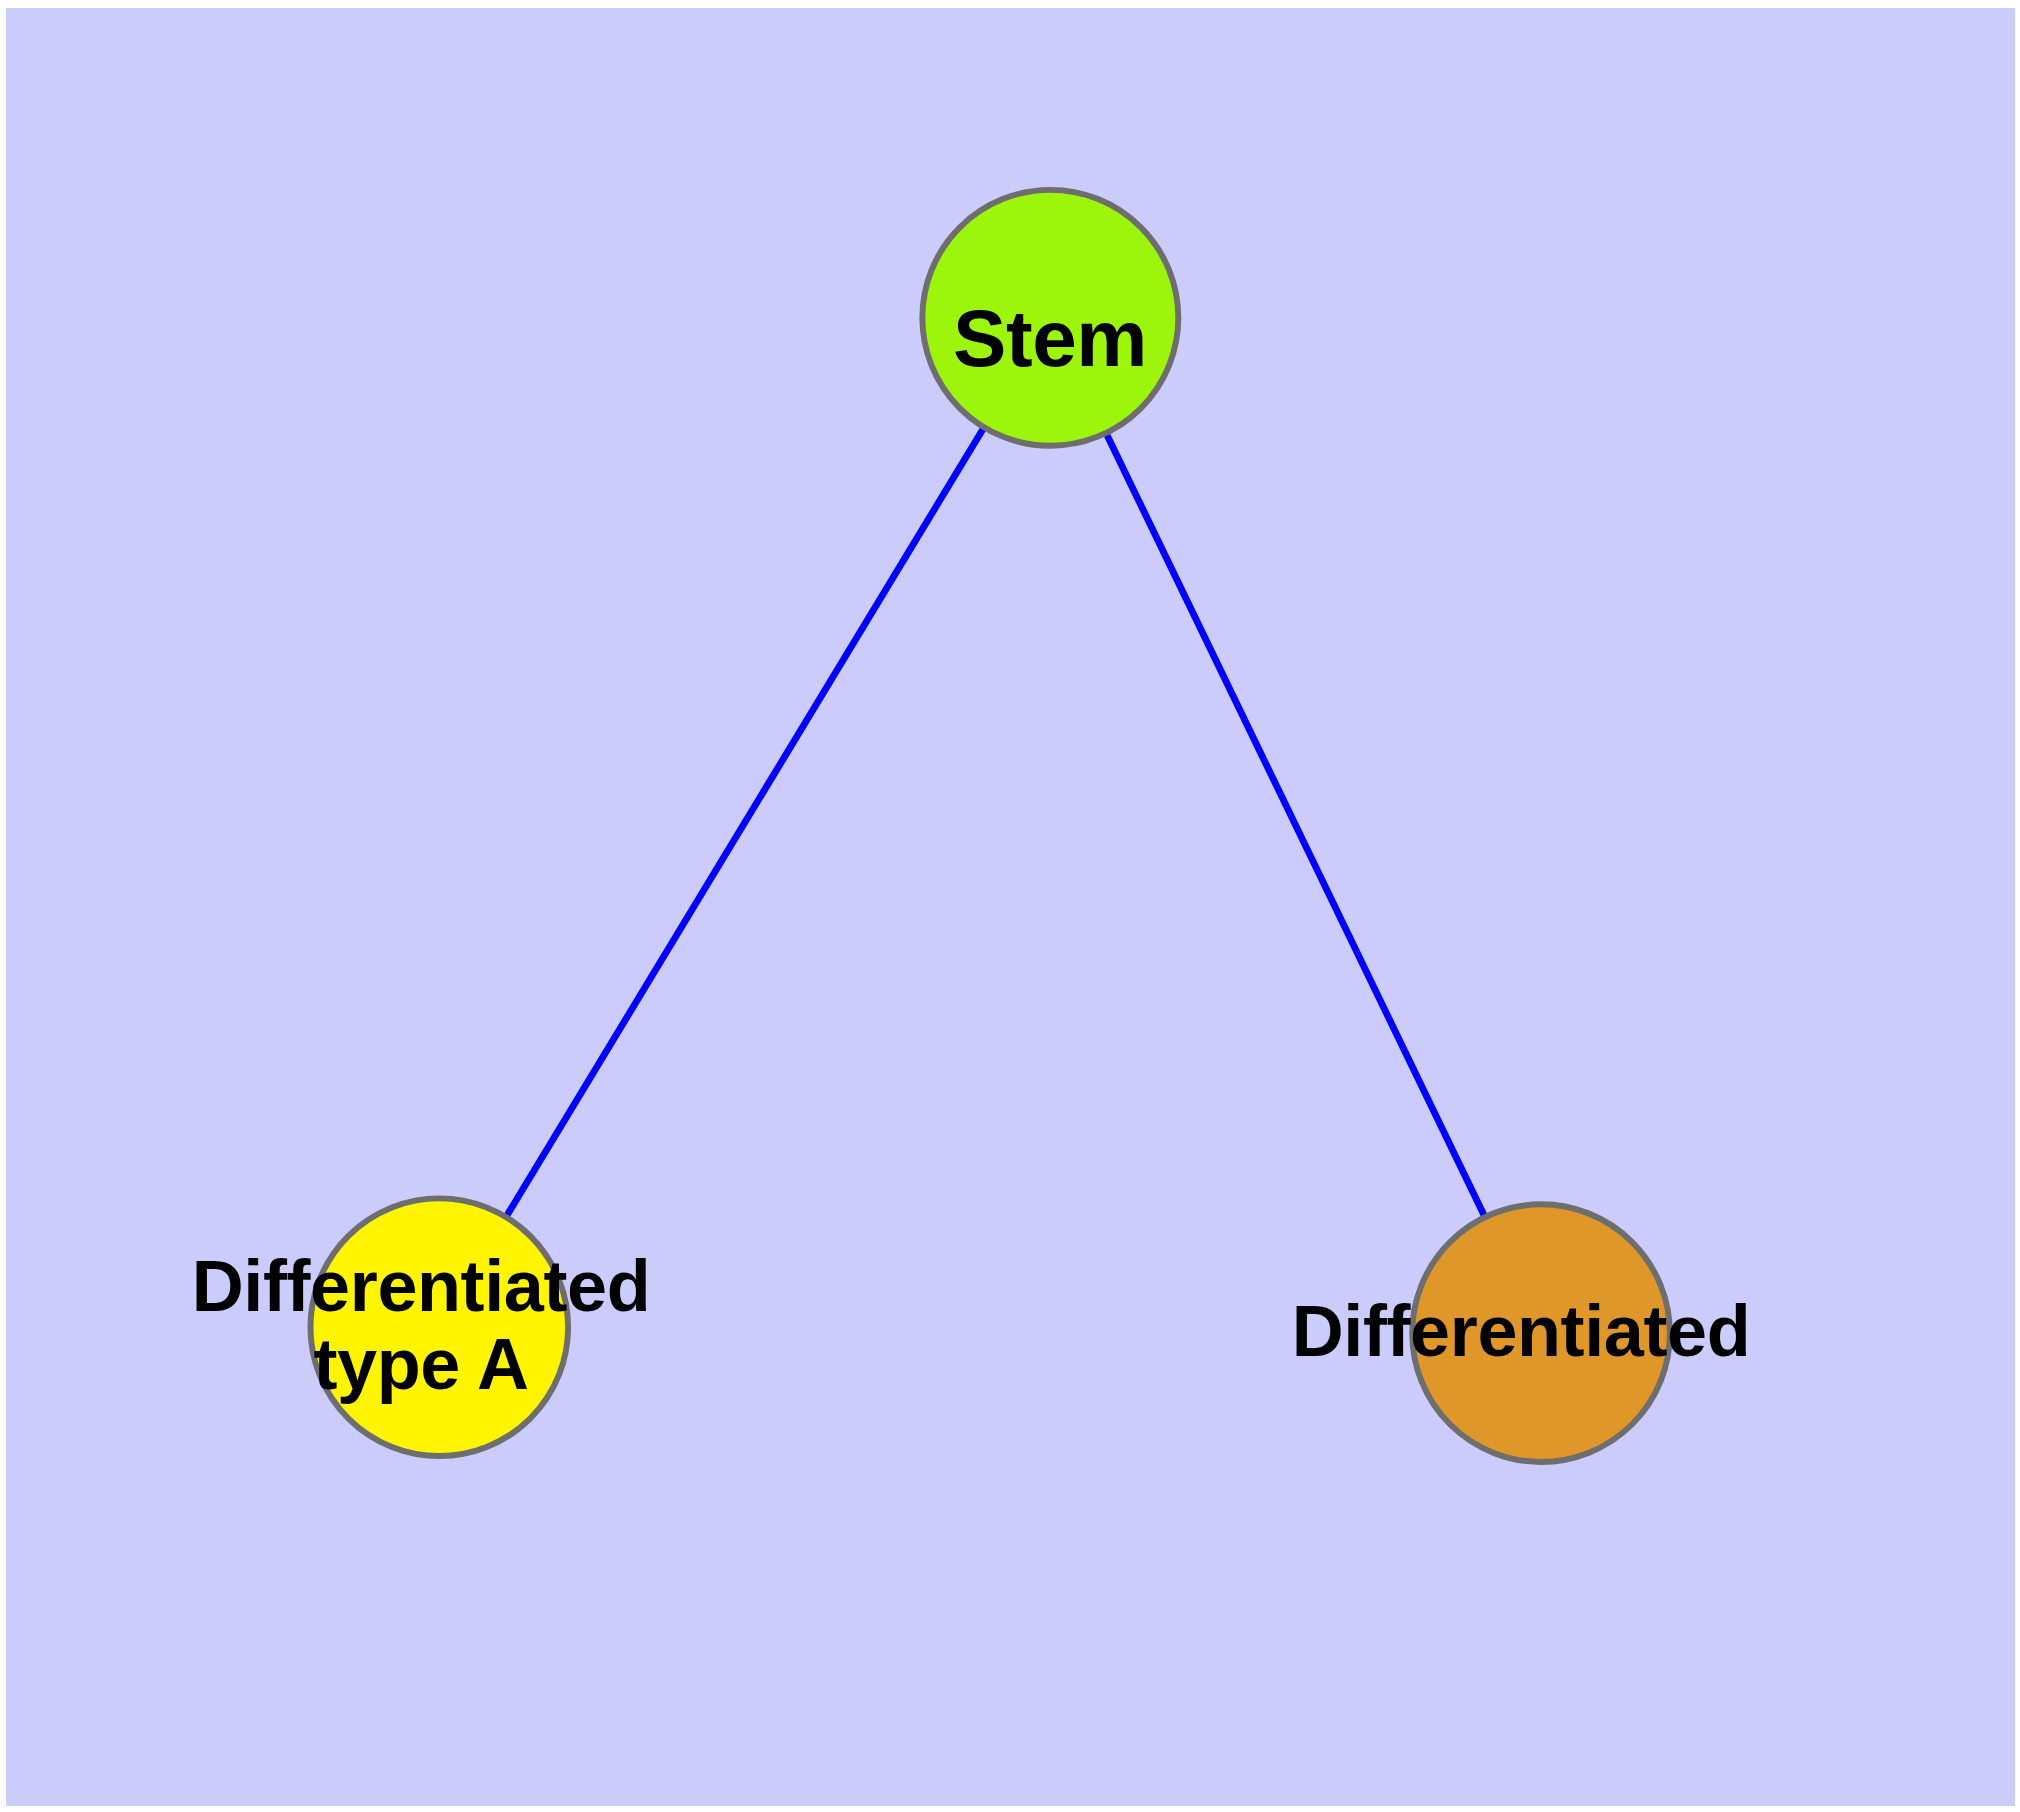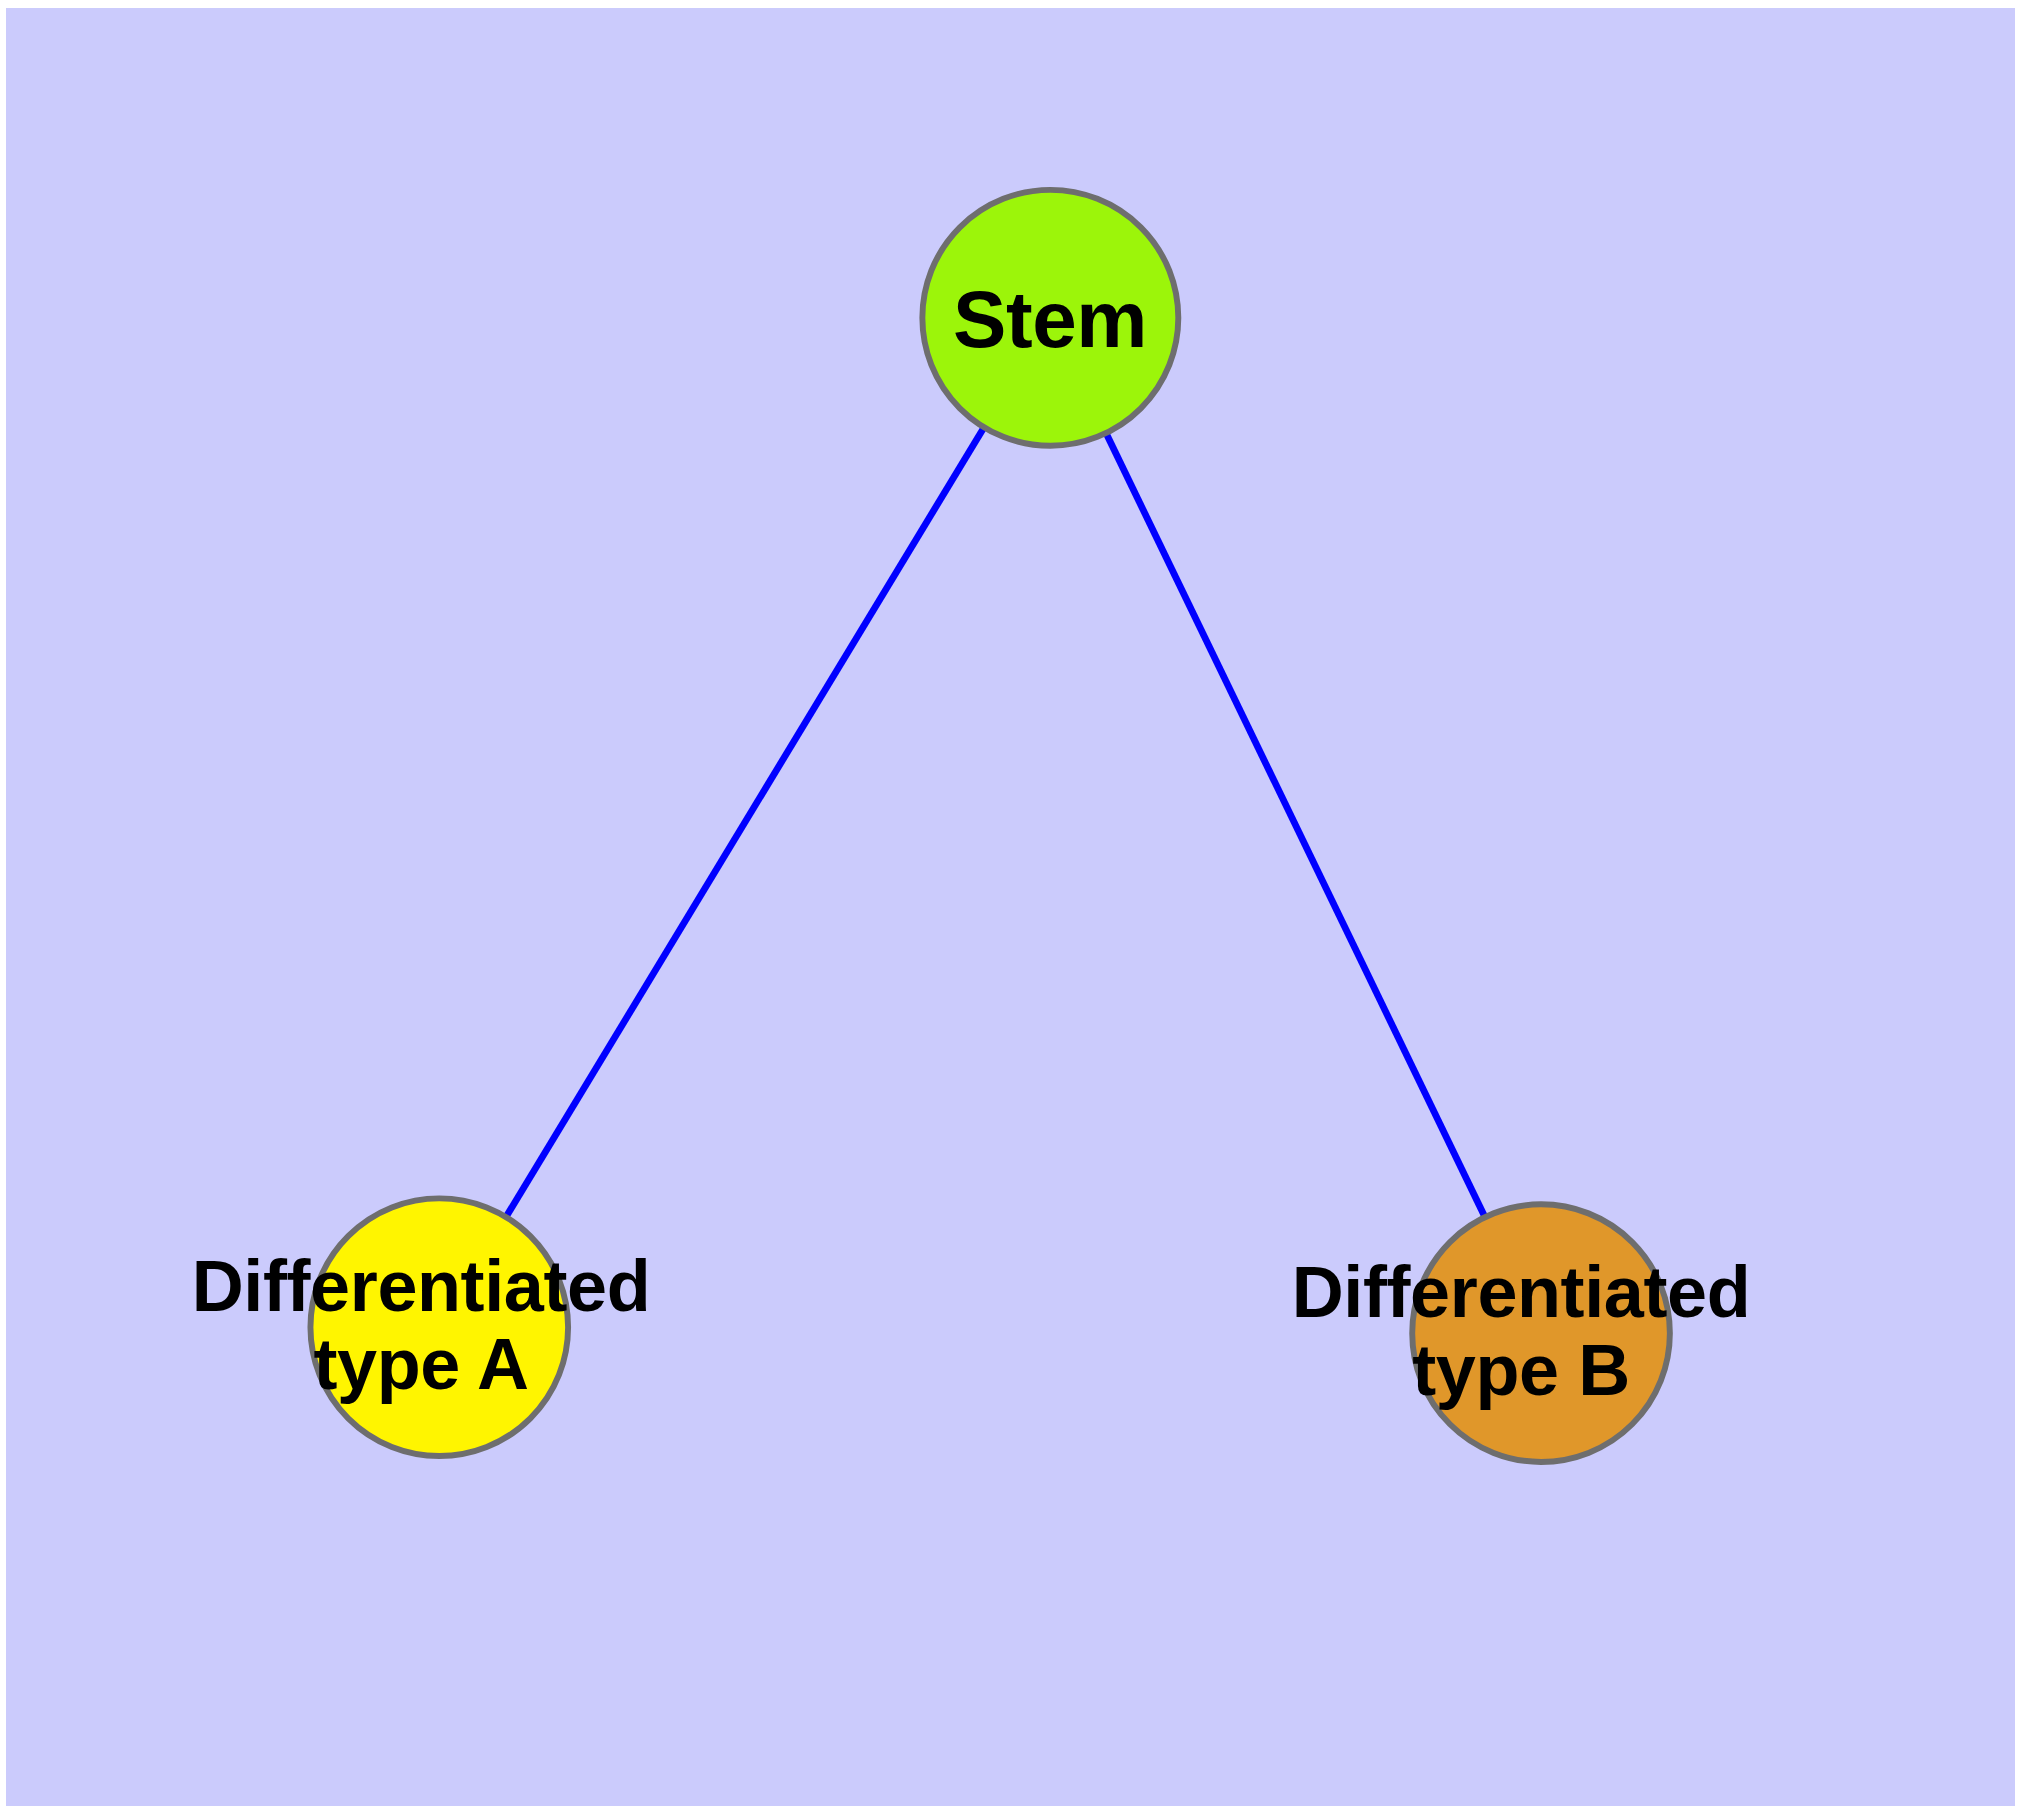--- a/index.html
+++ b/index.html
@@ -48,20 +48,21 @@
     font-family: "Liberation Sans", "DejaVu Sans", sans-serif;
     text-align: center;
     white-space: pre;
     line-height: 1.08;
     letter-spacing: -0.4px;
     pointer-events: none;
     transform: translate(-50%, -50%);
   }
   .label-stem {
     font-size: 80px;
+    margin-top: 19px;
   }
   .label-leaf {
     font-size: 72px;
   }
 </style>
 </head>
 <body>
 
 <div id="canvas">
 
@@ -78,16 +79,16 @@
       <circle class="node-circle" cx="518" cy="1566" r="152" fill="#fff500" style="stroke: rgb(110, 110, 110);"></circle>
       <circle class="node-circle" cx="1818" cy="1573" r="152" fill="#e0972a" style="stroke: rgb(110, 110, 110);"></circle>
       <circle class="node-circle" cx="1239" cy="375" r="151" fill="#9cf50a" style="stroke: rgb(110, 110, 110);"></circle>
     </g>
   </svg>
 
   <div class="node-label label-stem" style="left:1050px; top:320px;"><span>Stem</span></div>
 
   <div class="node-label label-leaf" style="left:421px; top:1326px;"><span>Differentiated</span><br><span>type A</span></div>
 
-  <div class="node-label label-leaf" style="left:1521px; top:1332px;"><span>Differentiated</span><br><span>type B</span></div>
+  <div class="node-label label-leaf" style="left:1521px; top:1332px;"><span>Differentiated</span><br></div>
 
 </div>
 
 
 </body></html>

